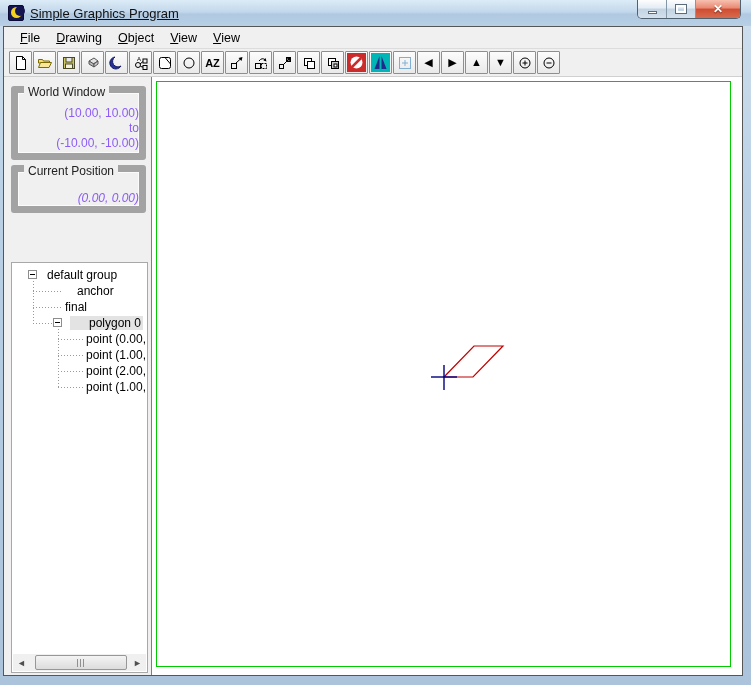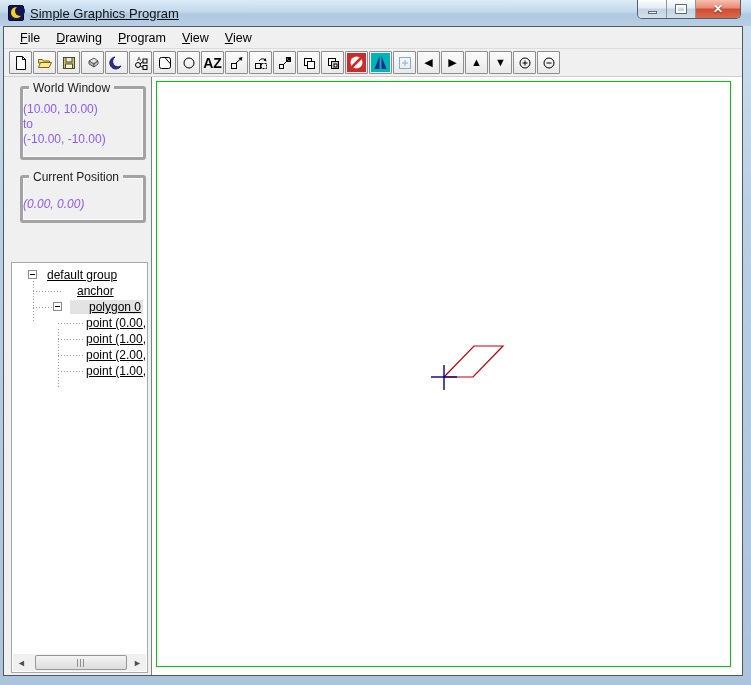--- a/index.html
+++ b/index.html
@@ -44,40 +44,40 @@
   .menu-item::first-letter { text-decoration:underline; }
   
   .toolbar { height:28px; background:#f0f0f0; display:flex; align-items:center;
     border-bottom:1px solid #d0d0d0; }
   .tbtn { width:23px; height:23px; display:flex; align-items:center; justify-content:center;
     background:linear-gradient(180deg,#fcfcfc,#e9e9e9);
     border:1px solid #8e8e8e; border-radius:1px; cursor:default; flex:none; }
   .tbtn + .tbtn { margin-left:1px; }
   .g1 { margin-left:5px; } .gap { margin-left:8px; } .gapw { margin-left:10px; }
   .tbtn svg { display:block; }
-  .az-label { font-size:14px; font-weight:bold; color:#000; letter-spacing:0; }
+  .az-label { font-size:11px; font-weight:bold; color:#000; letter-spacing:0; }
   .navtri { font-size:11px; color:#000; line-height:1; }
   
   .body { flex:1; display:flex; min-height:0; }
   .sidepanel { width:148px; background:#f0f0f0; border-right:1px solid #7e7e7e; position:relative; flex:none; }
-  .groupbox { position:absolute; left:16px; right:5px; border:3px solid #a3a3a3; border-radius:3px;
-    box-shadow:inset 0 0 0 1px #fbfbfb; text-align:left; }
+  .groupbox { position:absolute; left:7px; right:5px; border:7px solid #a3a3a3; border-radius:3px;
+    box-shadow:inset 0 0 0 1px #fbfbfb; text-align:right; }
   .gb-ww { top:9px; height:74px; }
-  .gb-cp { top:88px; height:48px;margin-top:10px; }
+  .gb-cp { top:88px; height:48px; }
   .gb-title { position:absolute; top:-8px; left:6px; background:#f0f0f0; padding:0 4px;
     font-size:12px; color:#222; }
   .gb-line { font-size:12px; color:#8b5cf6; line-height:15px; }
   .gb-ww .gb-line:first-of-type { margin-top:13px; }
   .gb-cp .gb-line { margin-top:19px;font-style:italic; }
   
   .treebox { position:absolute; left:7px; right:3px; top:185px; bottom:2px;
     background:#fff; border:1px solid #a8a8a8; overflow:hidden; }
   .tree-inner { position:absolute; inset:1px 1px 18px 1px; overflow:hidden; padding-top:3px; }
   .tree-row { position:relative; height:16px; font-size:12px; color:#000; white-space:nowrap; cursor:default; }
-  .tree-label { position:absolute; top:1px; line-height:14px; padding:0 2px;text-decoration:underline; }
+  .tree-label { position:absolute; top:1px; line-height:14px; padding:0 2px; }
   .tree-label.selected { background:#e3e3e3; }
   .expander { position:absolute; width:9px; height:9px; top:3px; background:#fff;
     border:1px solid #8d8d8d; }
   .expander::after { content:""; position:absolute; left:1px; right:1px; top:3px; height:1px; background:#000; }
   .vguide { position:absolute; width:1px;
     background-image:repeating-linear-gradient(to bottom,#9a9a9a 0 1px,transparent 1px 3px); }
   .hstub { position:absolute; height:1px; top:8px;
     background-image:repeating-linear-gradient(to right,#9a9a9a 0 1px,transparent 1px 3px); }
   
   .hscroll { position:absolute; left:1px; right:1px; bottom:1px; height:17px; background:#f0f0f0;
@@ -116,21 +116,21 @@
           <span class="glyph-close">✕</span>
         </div>
     </div>
   </div>
 
   <div class="client">
 
     <div class="menubar">
       <span class="menu-item">File</span>
       <span class="menu-item">Drawing</span>
-      <span class="menu-item">Program</span>
+      <span class="menu-item">Object</span>
       <span class="menu-item">View</span>
       <span class="menu-item">View</span>
     </div>
 
     <div class="toolbar">
       <div class="tbtn g1">
         <svg width="16" height="16">
           <path d="M3.5 1.5 h6 l3 3 v10 h-9 z" fill="#fff" stroke="#000"></path>
             <path d="M9.5 1.5 v3 h3" fill="none" stroke="#000"></path>
         </svg>
@@ -289,20 +289,24 @@
             <div class="vguide" style="left:20px; top:14px; height:45px;"></div>
             <div class="vguide" style="left:45px; top:65px; height:58px;"></div>
 
             <div class="tree-row">
               <span class="expander" style="left:15px;"></span>
               <span class="tree-label" style="left:32px;">default group</span>
             </div>
             <div class="tree-row">
               <span class="hstub" style="left:20px; width:28px;"></span>
               <span class="tree-label" style="left:50px;margin-left:12px;">anchor</span>
+            </div>
+            <div class="tree-row">
+              <span class="hstub" style="left:20px; width:28px;"></span>
+              <span class="tree-label" style="left:50px;">final</span>
             </div>
             <div class="tree-row">
               <span class="hstub" style="left:20px; width:20px;"></span>
               <span class="expander" style="left:40px;"></span>
               <span class="tree-label selected" style="left:57px;padding-left:19px;">polygon 0</span>
             </div>
             <div class="tree-row">
               <span class="hstub" style="left:45px; width:26px;"></span>
               <span class="tree-label" style="left:71px;">point (0.00, 0.00)</span>
             </div>

